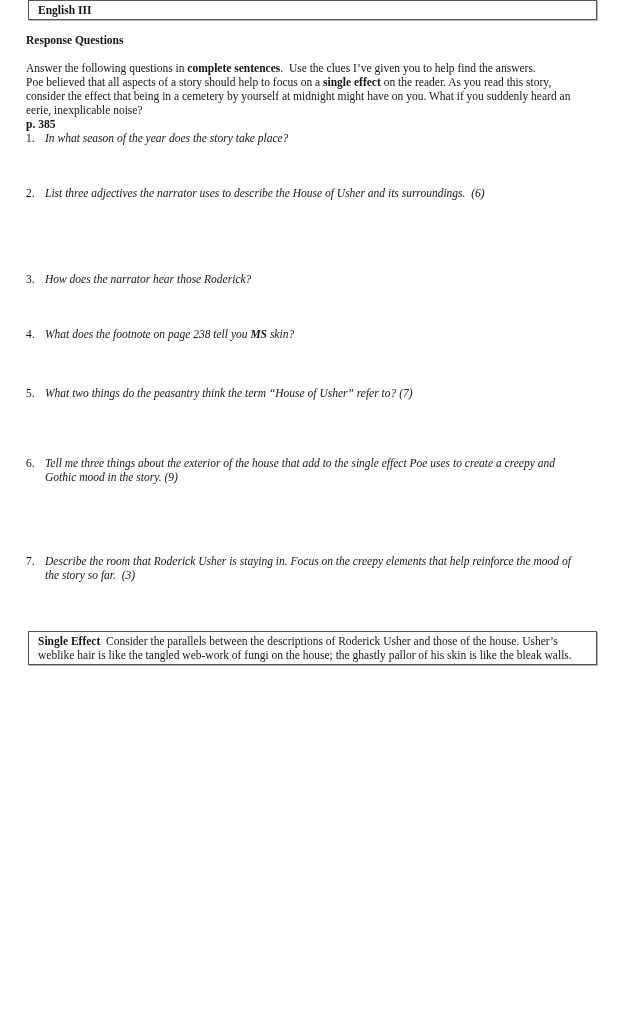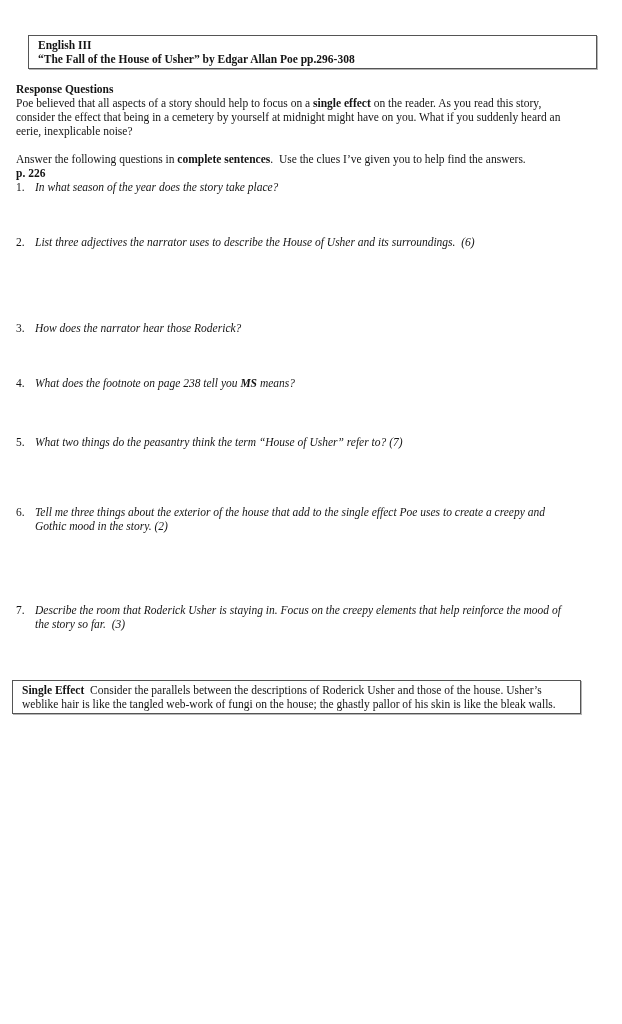--- a/index.html
+++ b/index.html
@@ -4,104 +4,103 @@
 <style>
   * { margin: 0; padding: 0; box-sizing: border-box; }
   html, body { background: #ffffff; }
   body {
     width: 622px; height: 1024px;
     font-family: "Liberation Serif", "DejaVu Serif", serif;
     font-size: 11.5px; line-height: 14px;
     color: #141414;
     overflow: hidden;
   }
-  .page { position: relative; width: 622px; height: 1024px; padding-top: 35px; }
+  .page { position: relative; width: 622px; height: 1024px; }
   .bind { white-space: pre-wrap; }
   b.bind { font-weight: bold; }
 
   .frame-box {
     margin-left: 28px;
     width: 569px;
     border: 1px solid #555;
     box-shadow: 1px 1px 0 #b5b5b5;
     padding: 2px 9px;
   }
   .header-box { font-weight: bold; }
   .header-box .hline { white-space: pre-wrap; }
 
-  .content { margin-left: 16px; width: 551px; }
+  .content { margin-left: 26px; width: 551px; }
 
   .section-heading { margin-top: 13px; font-weight: bold; }
   .para {}
   .para-gap { margin-top: 14px; }
   .page-ref { font-weight: bold; }
 
   .question { display: flex; align-items: flex-start; }
   .qnum { width: 19px; flex: 0 0 19px; }
   .qtext { flex: 1 1 auto; font-style: italic; }
 
   .gap-q1 { margin-bottom: 41px; }
   .gap-q2 { margin-bottom: 72px; }
   .gap-q3 { margin-bottom: 41px; }
   .gap-q4 { margin-bottom: 45px; }
   .gap-q5 { margin-bottom: 56px; }
   .gap-q6 { margin-bottom: 70px; }
   .gap-q7 { margin-bottom: 49px; }
 
-  .single-effect-box { margin-left: 12px; width: 569px; }
+  .single-effect-box { margin-left: 28px; width: 569px; }
 </style>
 </head>
 <body>
 
 <div class="page">
 
   <div class="frame-box header-box">
     <div class="hline">English III</div>
-    <div class="hline">“The Fall of the House of Usher” by Edgar Allan Poe pp.296-308</div>
   </div>
 
   <div class="content">
 
     <div class="section-heading">Response Questions</div>
 
+    <div class="para para-gap"><span class="bind">Answer the following questions in </span><b class="bind">complete sentences</b><span class="bind">.  Use the clues I’ve given you to help find the answers.</span></div>
+
     <div class="para"><span class="bind">Poe believed that all aspects of a story should help to focus on a </span><b class="bind">single effect</b><span class="bind"> on the reader. As you read this story, consider the effect that being in a cemetery by yourself at midnight might have on you. What if you suddenly heard an eerie, inexplicable noise?</span></div>
 
-    <div class="para para-gap"><span class="bind">Answer the following questions in </span><b class="bind">complete sentences</b><span class="bind">.  Use the clues I’ve given you to help find the answers.</span></div>
-
-    <div class="page-ref">p. 226</div>
+    <div class="page-ref">p. 385</div>
 
     <div class="question gap-q1">
       <span class="qnum">1.</span>
       <span class="qtext"><span class="bind">In what season of the year does the story take place?</span><b class="bind"></b><span class="bind"></span></span>
     </div>
 
     <div class="question gap-q2">
       <span class="qnum">2.</span>
       <span class="qtext"><span class="bind">List three adjectives the narrator uses to describe the House of Usher and its surroundings.  (6)</span><b class="bind"></b><span class="bind"></span></span>
     </div>
 
     <div class="question gap-q3">
       <span class="qnum">3.</span>
       <span class="qtext"><span class="bind">How does the narrator hear those Roderick?</span><b class="bind"></b><span class="bind"></span></span>
     </div>
 
 
     <div class="question gap-q4">
       <span class="qnum">4.</span>
-      <span class="qtext"><span class="bind">What does the footnote on page 238 tell you </span><b class="bind">MS</b><span class="bind"> means?</span></span>
+      <span class="qtext"><span class="bind">What does the footnote on page 238 tell you </span><b class="bind">MS</b><span class="bind"> skin?</span></span>
     </div>
 
     <div class="question gap-q5">
       <span class="qnum">5.</span>
       <span class="qtext"><span class="bind">What two things do the peasantry think the term “House of Usher” refer to? (7)</span><b class="bind"></b><span class="bind"></span></span>
     </div>
 
     <div class="question gap-q6">
       <span class="qnum">6.</span>
-      <span class="qtext"><span class="bind">Tell me three things about the exterior of the house that add to the single effect Poe uses to create a creepy and Gothic mood in the story. (2)</span><b class="bind"></b><span class="bind"></span></span>
+      <span class="qtext"><span class="bind">Tell me three things about the exterior of the house that add to the single effect Poe uses to create a creepy and Gothic mood in the story. (9)</span><b class="bind"></b><span class="bind"></span></span>
     </div>
 
     <div class="question gap-q7">
       <span class="qnum">7.</span>
       <span class="qtext"><span class="bind">Describe the room that Roderick Usher is staying in. Focus on the creepy elements that help reinforce the mood of the story so far.  (3)</span><b class="bind"></b><span class="bind"></span></span>
     </div>
 
   </div>
 
   <div class="frame-box single-effect-box"><b class="bind">Single Effect</b><span class="bind">  Consider the parallels between the descriptions of Roderick Usher and those of the house. Usher’s weblike hair is like the tangled web-work of fungi on the house; the ghastly pallor of his skin is like the bleak walls.</span></div>

